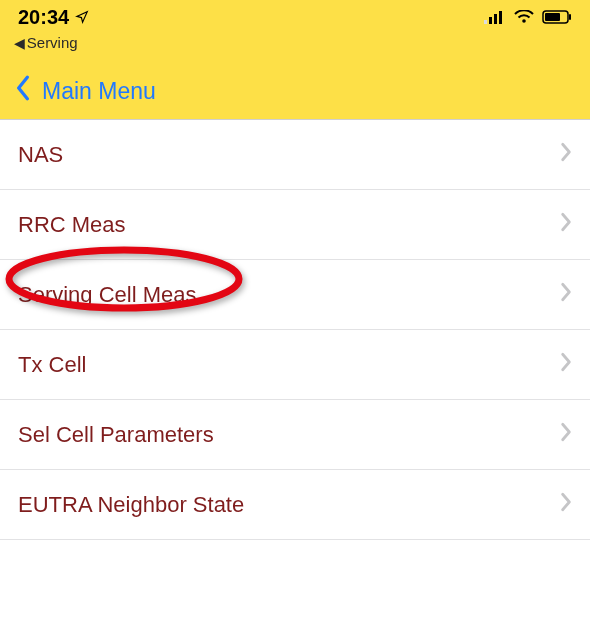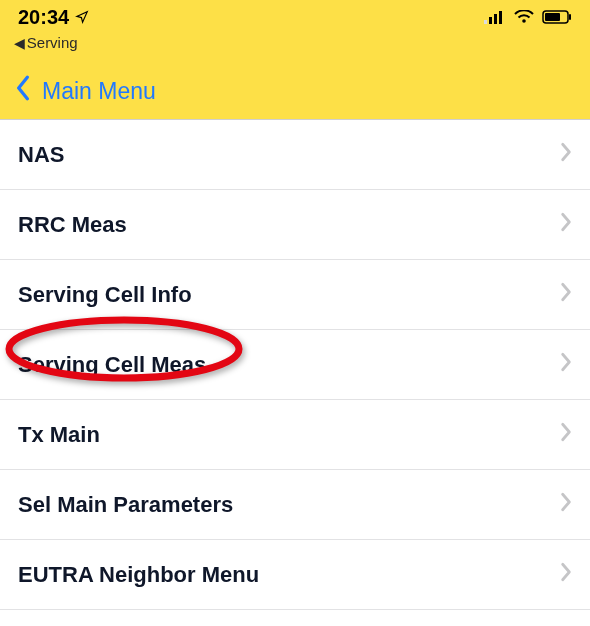--- a/index.html
+++ b/index.html
@@ -58,23 +58,23 @@
       background: #fff;
     }
     .row {
       display: flex;
       align-items: center;
       justify-content: space-between;
       padding: 0 18px;
       height: 70px;
       border-bottom: 1px solid #e2e2e4;
       font-size: 22px;
-      color: #0f172a;
+      color: #7f1d1d;
       position: relative;
-      font-weight: 700;
+      font-weight: 400;
     }
     .chevron {
       color: #c5c5c7;
     }
     .highlight-oval {
       position: absolute;
       left: 2px;
       top: -18px;
       pointer-events: none;
       filter: drop-shadow(2px 3px 3px rgba(0,0,0,0.35));
@@ -145,61 +145,53 @@
 
   <div class="row">
     <span>RRC Meas</span>
     <span class="chevron">
       <svg width="12" height="20" viewBox="0 0 10 18" fill="none" stroke="#c5c5c7" stroke-width="2.5" stroke-linecap="round" stroke-linejoin="round">
           <polyline points="2,2 8,9 2,16"></polyline>
         </svg>
     </span>
   </div>
 
-  <div class="row">
-    <span>Serving Cell Info</span>
-    <span class="chevron">
-      <svg width="12" height="20" viewBox="0 0 10 18" fill="none" stroke="#c5c5c7" stroke-width="2.5" stroke-linecap="round" stroke-linejoin="round">
-          <polyline points="2,2 8,9 2,16"></polyline>
-        </svg>
-    </span>
-  </div>
 
   <div class="row">
     <span>Serving Cell Meas</span>
     <span class="chevron">
       <svg width="12" height="20" viewBox="0 0 10 18" fill="none" stroke="#c5c5c7" stroke-width="2.5" stroke-linecap="round" stroke-linejoin="round">
           <polyline points="2,2 8,9 2,16"></polyline>
         </svg>
     </span>
     <svg class="highlight-oval" width="250" height="74" viewBox="0 0 250 74">
       <ellipse cx="122" cy="37" rx="115" ry="29" fill="none" stroke="#e30613" stroke-width="7"></ellipse>
     </svg>
   </div>
 
   <div class="row">
-    <span>Tx Main</span>
+    <span>Tx Cell</span>
     <span class="chevron">
       <svg width="12" height="20" viewBox="0 0 10 18" fill="none" stroke="#c5c5c7" stroke-width="2.5" stroke-linecap="round" stroke-linejoin="round">
           <polyline points="2,2 8,9 2,16"></polyline>
         </svg>
     </span>
   </div>
 
   <div class="row">
-    <span>Sel Main Parameters</span>
+    <span>Sel Cell Parameters</span>
     <span class="chevron">
       <svg width="12" height="20" viewBox="0 0 10 18" fill="none" stroke="#c5c5c7" stroke-width="2.5" stroke-linecap="round" stroke-linejoin="round">
           <polyline points="2,2 8,9 2,16"></polyline>
         </svg>
     </span>
   </div>
 
   <div class="row">
-    <span>EUTRA Neighbor Menu</span>
+    <span>EUTRA Neighbor State</span>
     <span class="chevron">
       <svg width="12" height="20" viewBox="0 0 10 18" fill="none" stroke="#c5c5c7" stroke-width="2.5" stroke-linecap="round" stroke-linejoin="round">
           <polyline points="2,2 8,9 2,16"></polyline>
         </svg>
     </span>
   </div>
 
 </div>
 
 </body></html>

